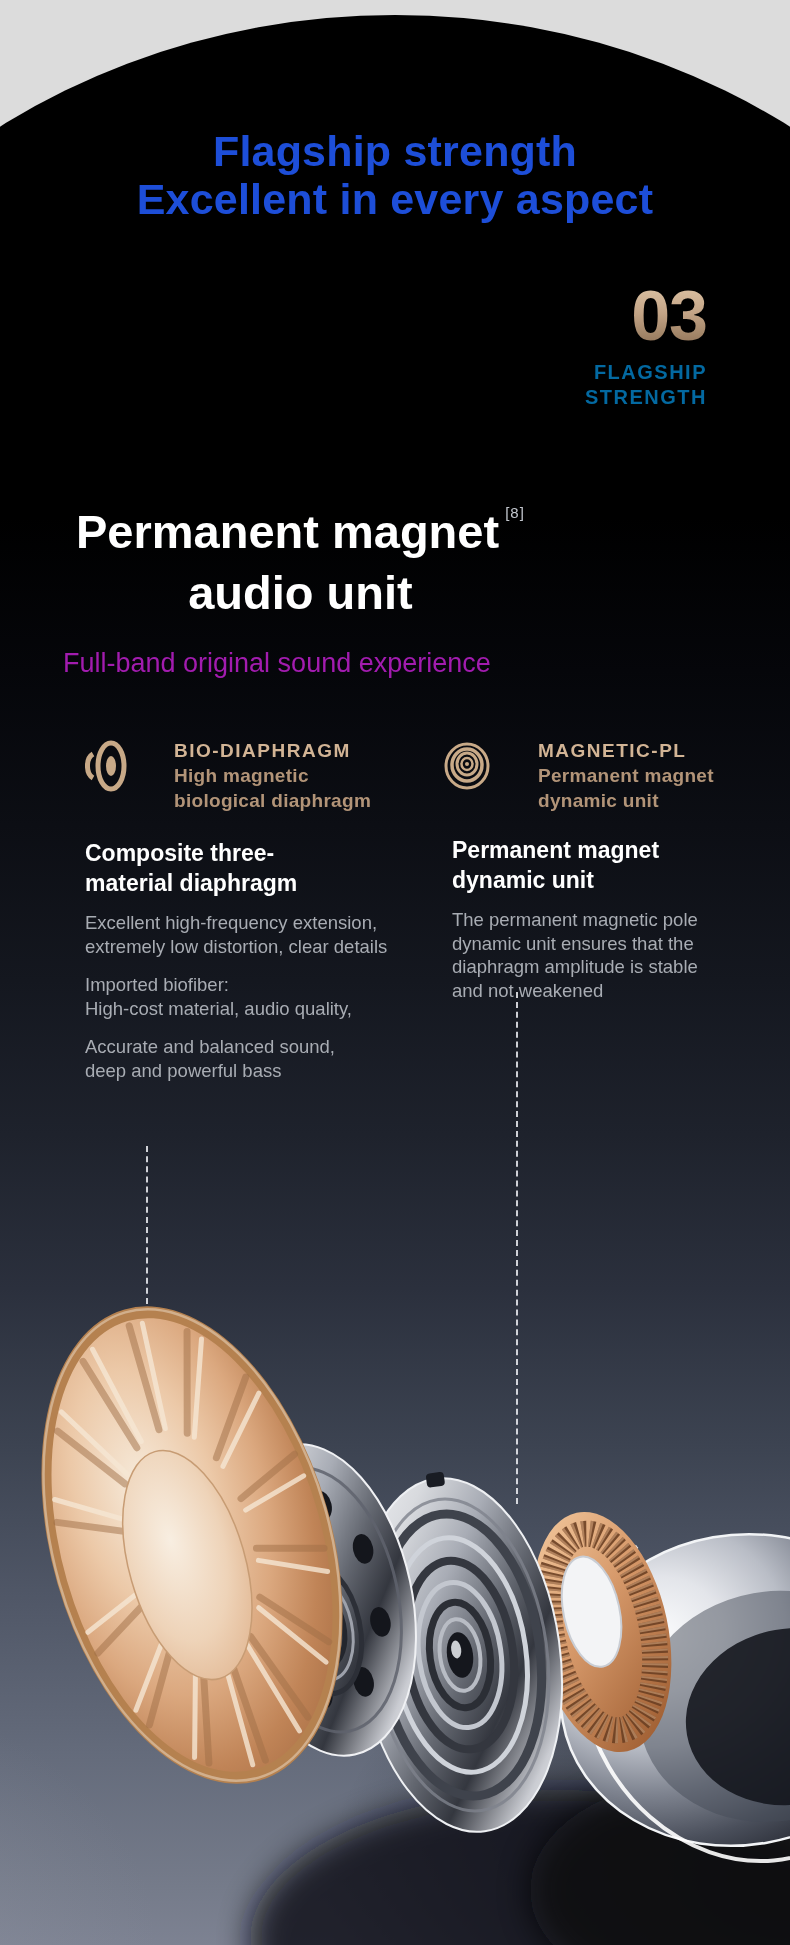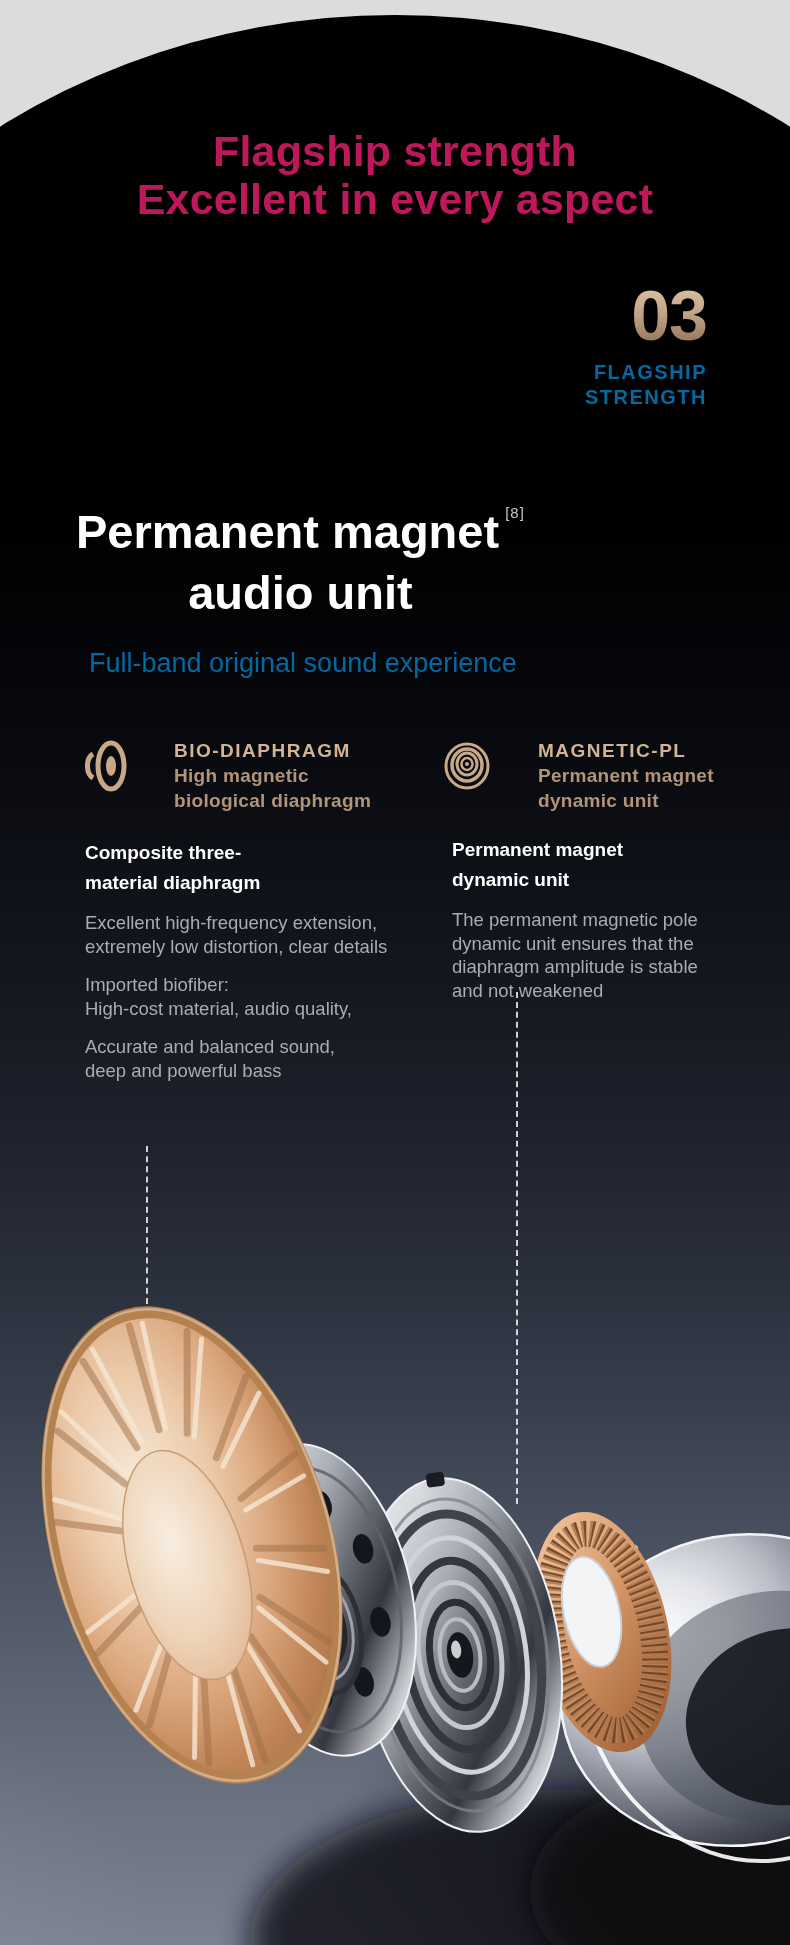--- a/index.html
+++ b/index.html
@@ -5,40 +5,40 @@
   html,body{margin:0;padding:0;background:#9a9a9a;}
   .canvas{position:relative;width:790px;height:1945px;background:#dcdcdc;overflow:hidden;
           font-family:"Liberation Sans",sans-serif;-webkit-font-smoothing:antialiased;}
   .dome{position:absolute;left:-305px;top:15px;width:1400px;height:1930px;
         border-radius:700px 700px 0 0/640px 640px 0 0;
         background:
           radial-gradient(520px 400px at 10% 100%, rgba(148,153,166,.38), transparent 62%),
           radial-gradient(680px 460px at 78% 97%, rgba(8,10,15,.72), transparent 68%),
           linear-gradient(180deg,#000 0%,#000 26%,#05060a 34%,#0c0e14 42%,#14171f 50%,#1e222c 58%,
             #2b303d 66%,#3c4351 74%,#505767 82%,#646b7b 90%,#757b8a 97%,#7d8292 100%);}
-  .title{position:absolute;top:127px;left:0;width:100%;text-align:center;color:#be185d;
+  .title{position:absolute;top:127px;left:0;width:100%;text-align:center;color:#1d4ed8;
          font-size:43px;line-height:48px;font-weight:700;letter-spacing:.2px;}
   .num{position:absolute;top:285px;right:83px;font-size:70px;line-height:62px;font-weight:700;
        letter-spacing:-1px;background:linear-gradient(180deg,#dcc2a4 0%,#c3a486 45%,#8f7357 100%);
        -webkit-background-clip:text;background-clip:text;color:transparent;}
   .numlabel{position:absolute;top:360px;right:83px;text-align:right;color:#0369a1;font-weight:700;
             font-size:20px;line-height:25px;letter-spacing:1.5px;}
   .hero{position:absolute;top:482px;left:76px;color:#fff;font-weight:700;font-size:47px;line-height:61px;white-space:nowrap;text-align:center;}
   .sup{font-size:15px;font-weight:400;color:#c2c6cd;letter-spacing:1px;vertical-align:30px;margin-left:6px;}
-  .subtitle{position:absolute;top:648px;left:89px;font-size:27px;color:#0369a1;font-weight:400;white-space:nowrap;}
+  .subtitle{position:absolute;top:648px;left:63px;font-size:27px;color:#a21caf;font-weight:400;white-space:nowrap;}
   .feature{position:absolute;top:738px;display:flex;gap:36px;}
   #feature-left{left:85px;}
   #feature-right{left:443px;}
   .ficon{flex:none;margin-right:11px;margin-top:2px;}
   .flabel{font-size:19px;font-weight:700;letter-spacing:1.5px;color:#d2b495;line-height:25px;white-space:nowrap;}
   .fline{font-size:19px;font-weight:700;color:#b29478;line-height:25px;letter-spacing:.3px;white-space:nowrap;}
   .col{position:absolute;color:#a8acb3;}
   #col-left{left:85px;top:838px;}
   #col-right{left:452px;top:835px;}
-  .colhead{color:#fff;font-weight:700;font-size:19px;line-height:30px;margin:0 0 13px 0;white-space:nowrap;}
+  .colhead{color:#fff;font-weight:700;font-size:23px;line-height:30px;margin:0 0 13px 0;white-space:nowrap;}
   .pline{font-size:18.5px;line-height:23.5px;white-space:nowrap;}
   .para{margin-bottom:15px;}
   .dash{position:absolute;width:0;border-left:2px dashed rgba(238,240,244,.85);}
   #dash-left{left:146px;top:1146px;height:158px;}
   #dash-right{left:516px;top:992px;height:512px;}
   .productsvg{position:absolute;left:0;top:1240px;}
 </style>
 </head>
 <body>
 

